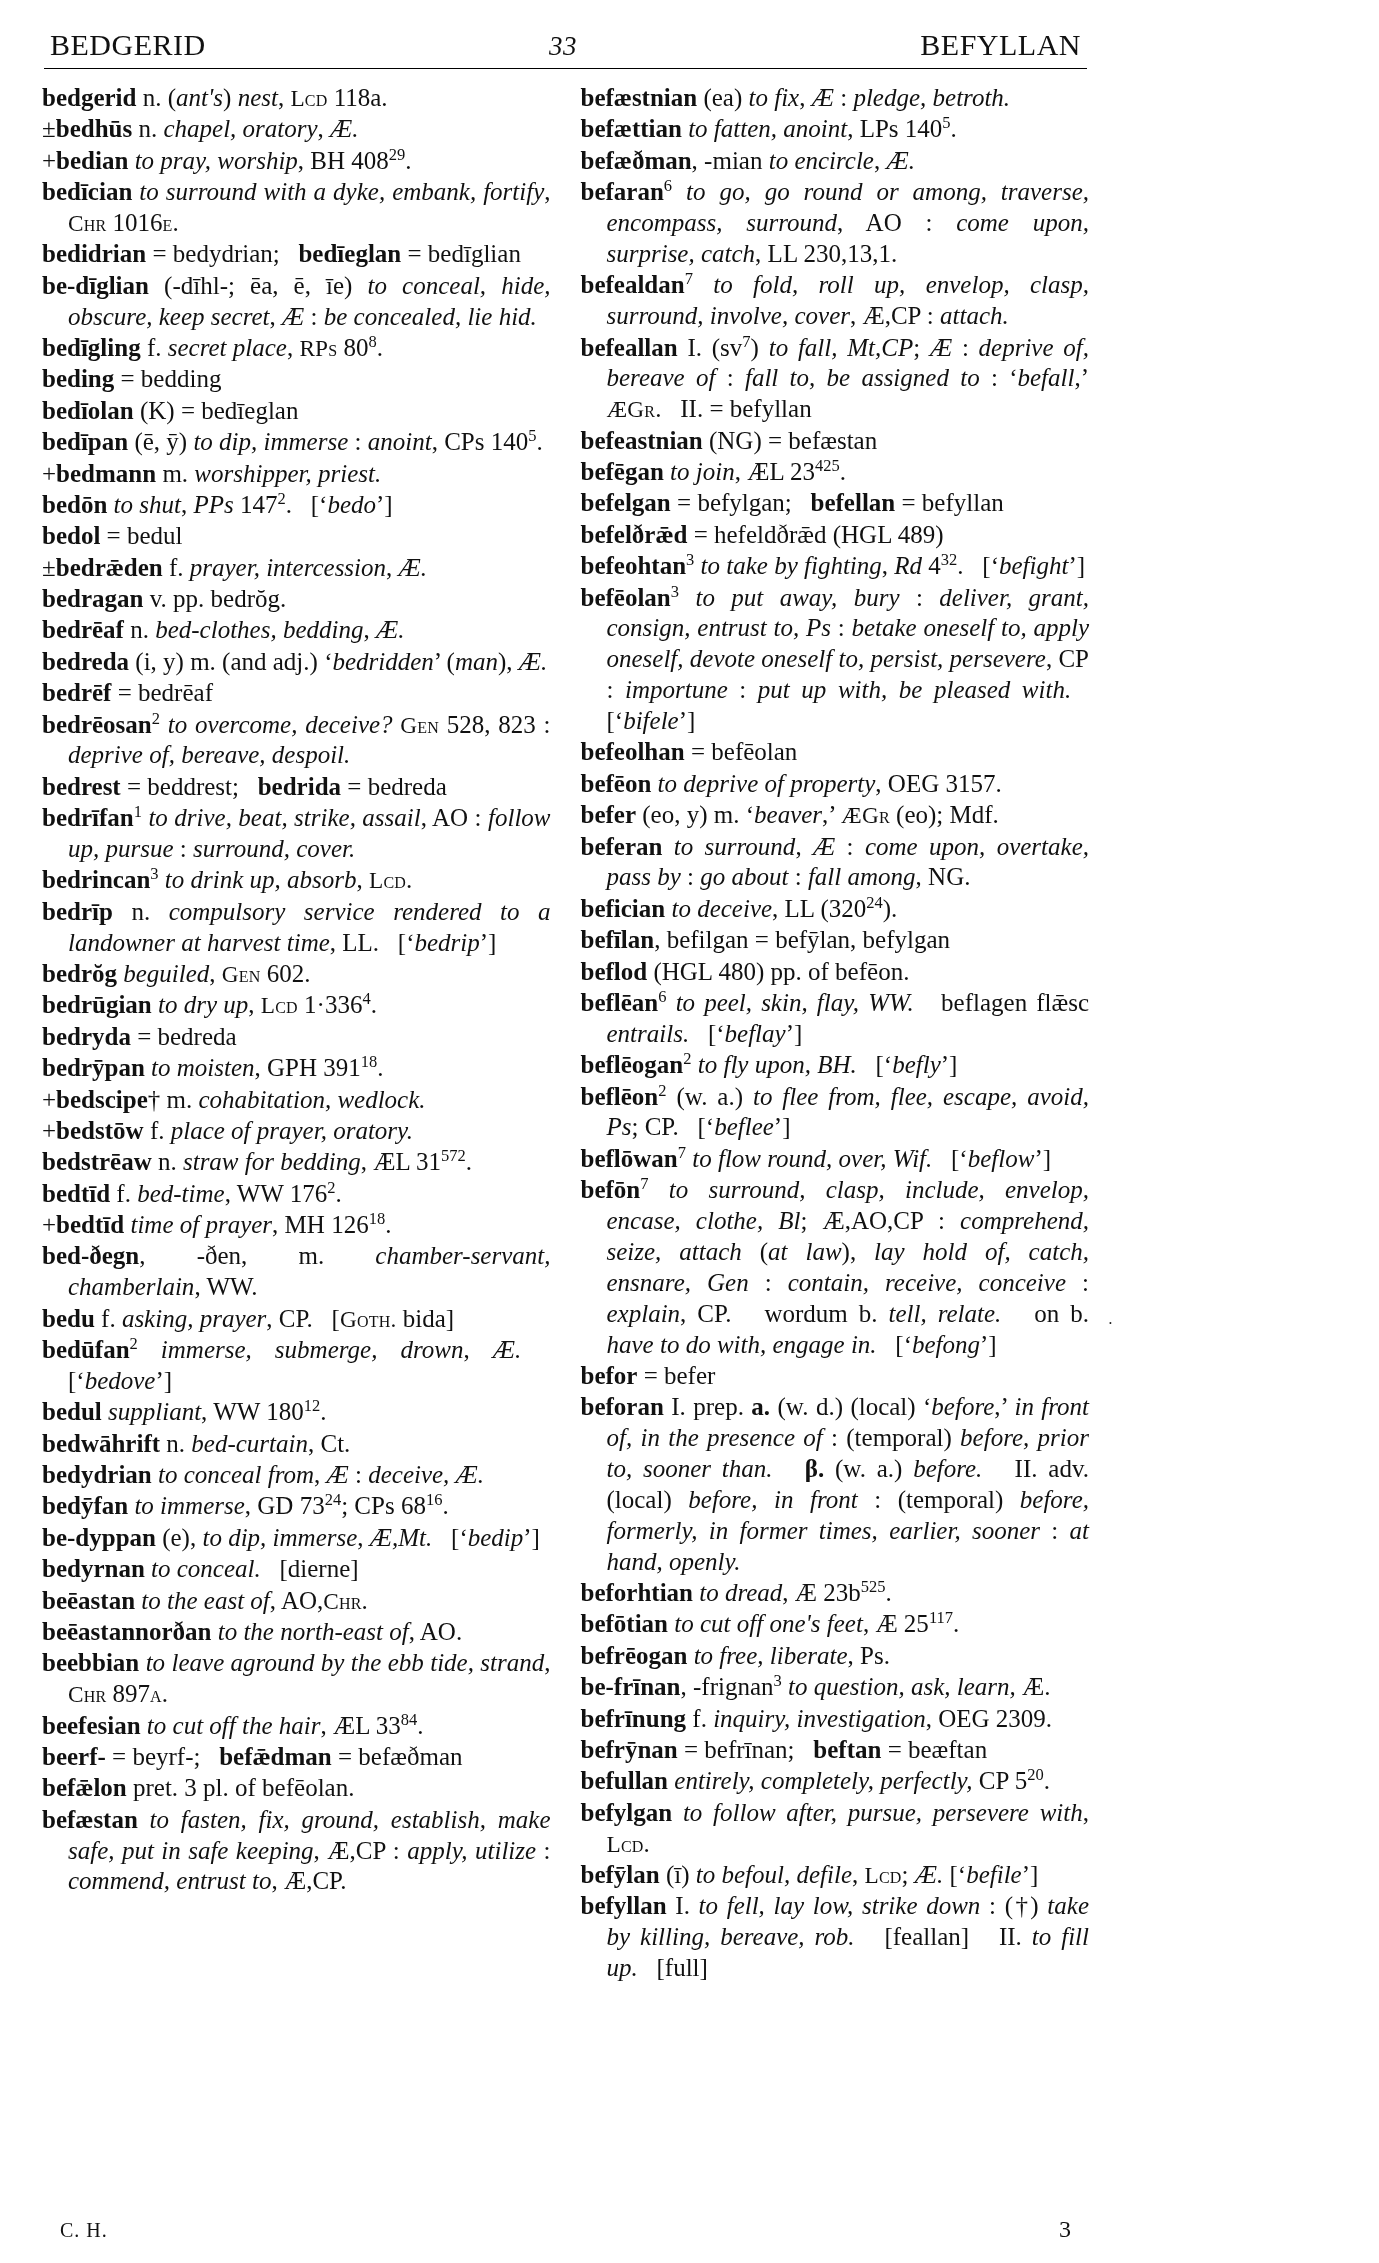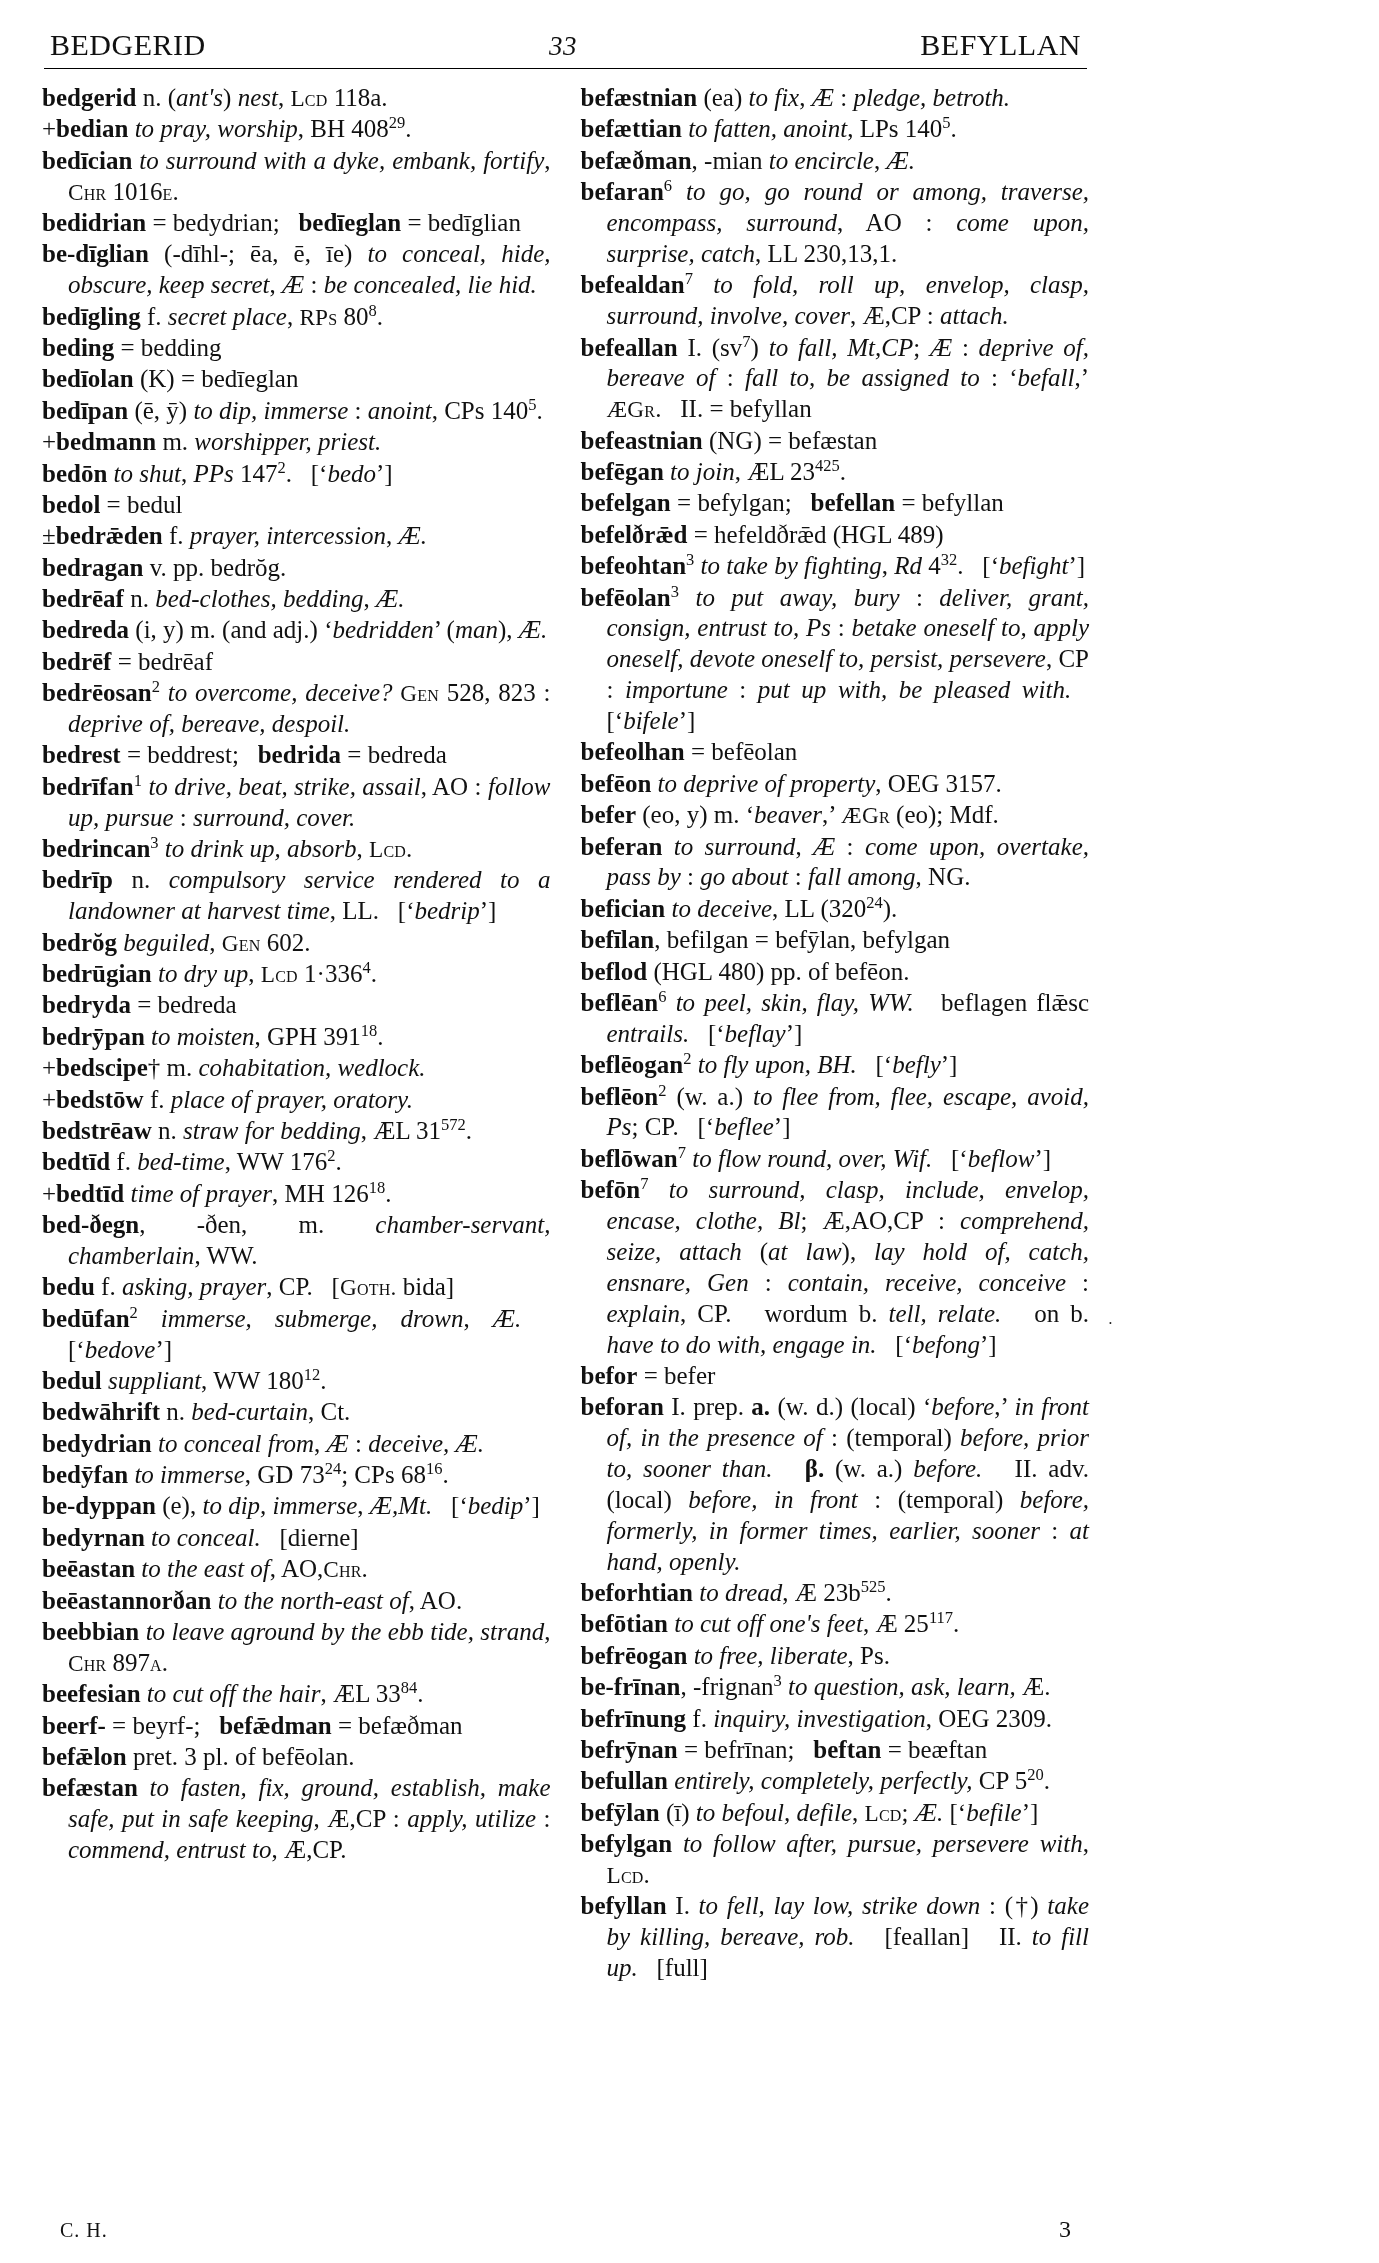--- a/index.html
+++ b/index.html
@@ -109,20 +109,21 @@
     <div class="head-left">BEDGERID</div>
     <div class="head-center">33</div>
     <div class="head-right">BEFYLLAN</div>
   </div>
 
   <div class="rule"></div>
 
   <div class="columns">
     <div class="col" id="col-left">
         <p class="entry"><b>bedgerid</b> n. (<i>ant's</i>) <i>nest</i>, <span class="sc">Lcd</span> 118a.</p>
+        <p class="entry">±<b>bedhūs</b> n. <i>chapel, oratory</i>, <i>Æ.</i></p>
         <p class="entry">+<b>bedian</b> <i>to pray, worship</i>, BH 408<sup>29</sup>.</p>
         <p class="entry"><b>bedīcian</b> <i>to surround with a dyke, embank, fortify</i>, <span class="sc">Chr</span> 1016<span class="sc">e</span>.</p>
         <p class="entry"><b>bedidrian</b> = bedydrian;&nbsp;&nbsp; <b>bedīeglan</b> = bedīglian</p>
         <p class="entry"><b>be-dīglian</b> (-dīhl-; ēa, ē, īe) <i>to conceal, hide, obscure, keep secret</i>, <i>Æ</i> : <i>be concealed, lie hid.</i></p>
         <p class="entry"><b>bedīgling</b> f. <i>secret place</i>, <span class="sc">RPs</span> 80<sup>8</sup>.</p>
         <p class="entry"><b>beding</b> = bedding</p>
         <p class="entry"><b>bedīolan</b> (K) = bedīeglan</p>
         <p class="entry"><b>bedīpan</b> (ē, ȳ) <i>to dip, immerse</i> : <i>anoint</i>, CPs 140<sup>5</sup>.</p>
         <p class="entry">+<b>bedmann</b> m. <i>worshipper, priest.</i></p>
         <p class="entry"><b>bedōn</b> <i>to shut</i>, <i>PPs</i> 147<sup>2</sup>.&nbsp;&nbsp; [‘<i>bedo</i>’]</p>
@@ -190,22 +191,22 @@
         <p class="entry"><b>befōn</b><sup>7</sup> <i>to surround, clasp, include, envelop, encase, clothe, Bl</i>; Æ,AO,CP : <i>comprehend, seize, attach</i> (<i>at law</i>), <i>lay hold of, catch, ensnare, Gen</i> : <i>contain, receive, conceive</i> : <i>explain</i>, CP.&nbsp;&nbsp; wordum b. <i>tell, relate.</i>&nbsp;&nbsp; on b. <i>have to do with, engage in.</i>&nbsp;&nbsp; [‘<i>befong</i>’]</p>
         <p class="entry"><b>befor</b> = befer</p>
         <p class="entry"><b>beforan</b> I. prep. <b>a.</b> (w. d.) (local) ‘<i>before</i>,’ <i>in front of, in the presence of</i> : (temporal) <i>before, prior to, sooner than.</i>&nbsp;&nbsp; <b>β.</b> (w. a.) <i>before.</i>&nbsp;&nbsp; II. adv. (local) <i>before, in front</i> : (temporal) <i>before, formerly, in former times, earlier, sooner</i> : <i>at hand, openly.</i></p>
         <p class="entry"><b>beforhtian</b> <i>to dread</i>, Æ 23b<sup>525</sup>.</p>
         <p class="entry"><b>befōtian</b> <i>to cut off one's feet</i>, Æ 25<sup>117</sup>.</p>
         <p class="entry"><b>befrēogan</b> <i>to free, liberate</i>, Ps.</p>
         <p class="entry"><b>be-frīnan</b>, -frignan<sup>3</sup> <i>to question, ask, learn,</i> Æ.</p>
         <p class="entry"><b>befrīnung</b> f. <i>inquiry, investigation</i>, OEG 2309.</p>
         <p class="entry"><b>befrȳnan</b> = befrīnan;&nbsp;&nbsp; <b>beftan</b> = beæftan</p>
         <p class="entry"><b>befullan</b> <i>entirely, completely, perfectly,</i> CP 5<sup>20</sup>.</p>
+        <p class="entry"><b>befylgan</b> <i>to follow after, pursue, persevere with</i>, <span class="sc">Lcd</span>.</p>
         <p class="entry"><b>befȳlan</b> (ī) <i>to befoul, defile</i>, <span class="sc">Lcd</span>; <i>Æ.</i> [‘<i>befile</i>’]</p>
-        <p class="entry"><b>befylgan</b> <i>to follow after, pursue, persevere with</i>, <span class="sc">Lcd</span>.</p>
         <p class="entry"><b>befyllan</b> I. <i>to fell, lay low, strike down</i> : (†) <i>take by killing, bereave, rob.</i>&nbsp;&nbsp; [feallan]&nbsp;&nbsp; II. <i>to fill up.</i>&nbsp;&nbsp; [full]</p>
       </div>
   </div>
 
   <div class="marginal-dot">·</div>
 
   <div class="footer">
     <div class="sig">C. H.</div>
     <div class="pageno">3</div>
   </div>

